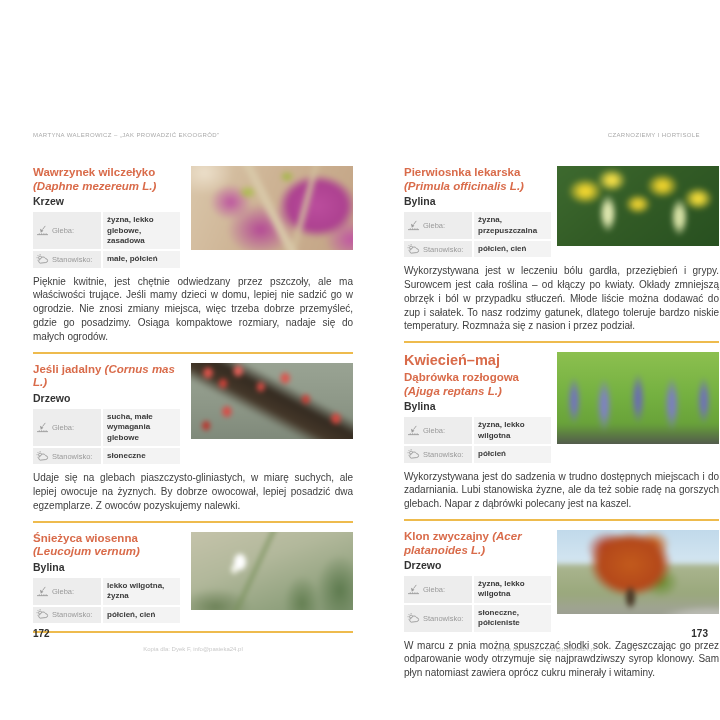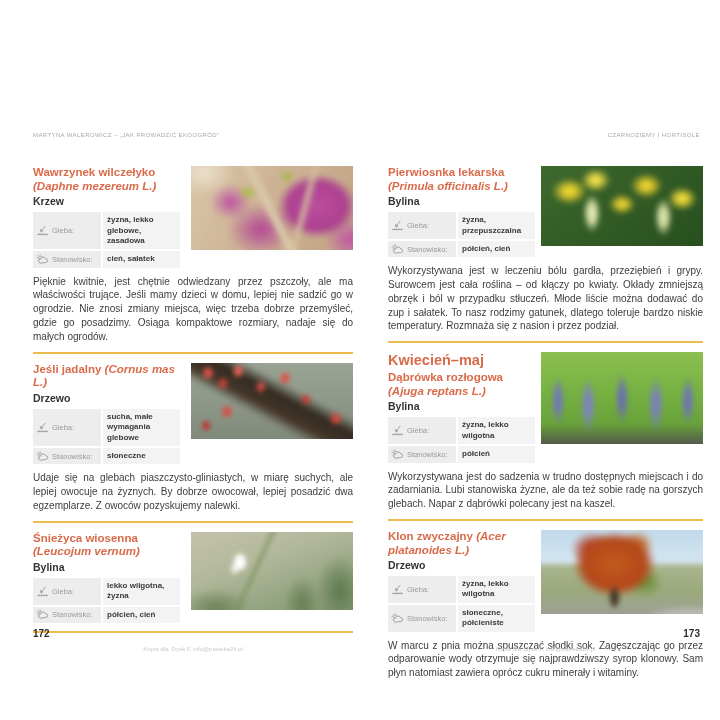--- a/index.html
+++ b/index.html
@@ -7,21 +7,21 @@
   .spread { position:relative; width:720px; height:720px; background:#fff; overflow:hidden;margin-top:32px; }
 
   
   .running-head { position:absolute; top:100px; font-size:6px; letter-spacing:.4px; color:#a9a9a9; }
   .rh-left  { left:33px; }
   .rh-right { right:20px; text-align:right; }
 
   
   .col { position:absolute; top:134px; width:320px; }
   .col-left  { left:33px; }
-  .col-right { left:388px; width:315px; }
+  .col-right { left:404px; width:315px; }
 
   
   .entry { overflow:visible; }
   .photo { float:right; margin-left:8px; margin-bottom:4px; width:162px; position:relative; overflow:hidden; background:#ccc; }
   .photo .blur { position:absolute; inset:-8%; filter:blur(2.5px); }
 
   .section-head { color:var(--accent); font-size:14.5px; font-weight:bold; margin:0 0 3px 0; }
   .plant-name { color:var(--accent); font-size:11.5px; font-weight:bold; line-height:1.18; }
   .plant-name .latin { font-style:italic; font-weight:bold; }
   .plant-type { font-size:10.5px; font-weight:bold; color:#333; margin:2px 0 5px; }
@@ -30,21 +30,21 @@
   .attr-label { background:#ededed; display:flex; align-items:center; gap:3px; padding:2px 2px 2px 3px; }
   .attr-label span { font-size:7.5px; color:#9a9a9a; }
   .attr-value { background:#f3f3f3; font-size:8px; font-weight:bold; color:#3a3a3a; padding:3px 4px; line-height:1.3; }
   .attr-icon { flex:0 0 auto; width:13px; height:11px; }
 
   .desc { font-size:10px; line-height:1.38; color:#3d3d3d; text-align:justify; margin-top:7px; }
   .divider { clear:both; border:0; border-top:2px solid var(--divider); margin:8px 0 9px; }
 
   .page-num { position:absolute; top:596px; font-size:10px; font-weight:bold; color:#2e2e2e; }
   .pn-left  { left:33px;text-align:center; }
-  .pn-right { right:20px; }
+  .pn-right { right:12px; }
 
   .watermark { position:absolute; top:614px; font-size:6px; color:#c9c9c9; width:320px; text-align:center; }
   .wm-left  { left:33px; }
   .wm-right { left:388px; width:315px; }
 
   
   .ph-daphne  { height:84px; }
   .ph-daphne .blur { background:
     radial-gradient(42px 32px at 14% 14%, #ecdfca 0%, rgba(236,223,202,0) 70%),
     linear-gradient(63deg, rgba(216,200,168,0) 46%, #d8c8a8 48%, #d8c8a8 50%, rgba(216,200,168,0) 52%),
@@ -139,21 +139,21 @@
         </div>
         <div class="attr-value">żyzna, lekko glebowe, zasadowa</div>
         <div class="attr-label">
           <svg class="attr-icon" viewBox="0 0 14 12" fill="none" stroke="#9b9b9b" stroke-width="1">
               <circle cx="4.4" cy="4" r="1.7"></circle>
               <path d="M4.4 1.2 v-1 M1.6 4 h-1 M2.4 2 l-.8-.8 M2.4 6 l-.8.8"></path>
               <path d="M4.5 10 a2.3 2.3 0 0 1 .4-4.5 a2.8 2.8 0 0 1 5.4-.4 a2.1 2.1 0 0 1 .3 4.2 z" fill="#ededed"></path>
             </svg>
           <span>Stanowisko:</span>
         </div>
-        <div class="attr-value">cień, sałatek</div>
+        <div class="attr-value">małe, półcień</div>
       </div>
       <p class="desc">Pięknie kwitnie, jest chętnie odwiedzany przez pszczoły, ale ma właściwości trujące. Jeśli mamy dzieci w domu, lepiej nie sadzić go w ogrodzie. Nie znosi zmiany miejsca, więc trzeba dobrze przemyśleć, gdzie go posadzimy. Osiąga kompaktowe rozmiary, nadaje się do małych ogrodów.</p>
     </section>
     <hr class="divider">
 
     <section class="entry">
       <div class="photo ph-cornus">
           <div class="blur"></div>
         </div>
       <h3 class="plant-name"><span>Jeśli jadalny</span> <span class="latin">(Cornus mas L.)</span></h3>

